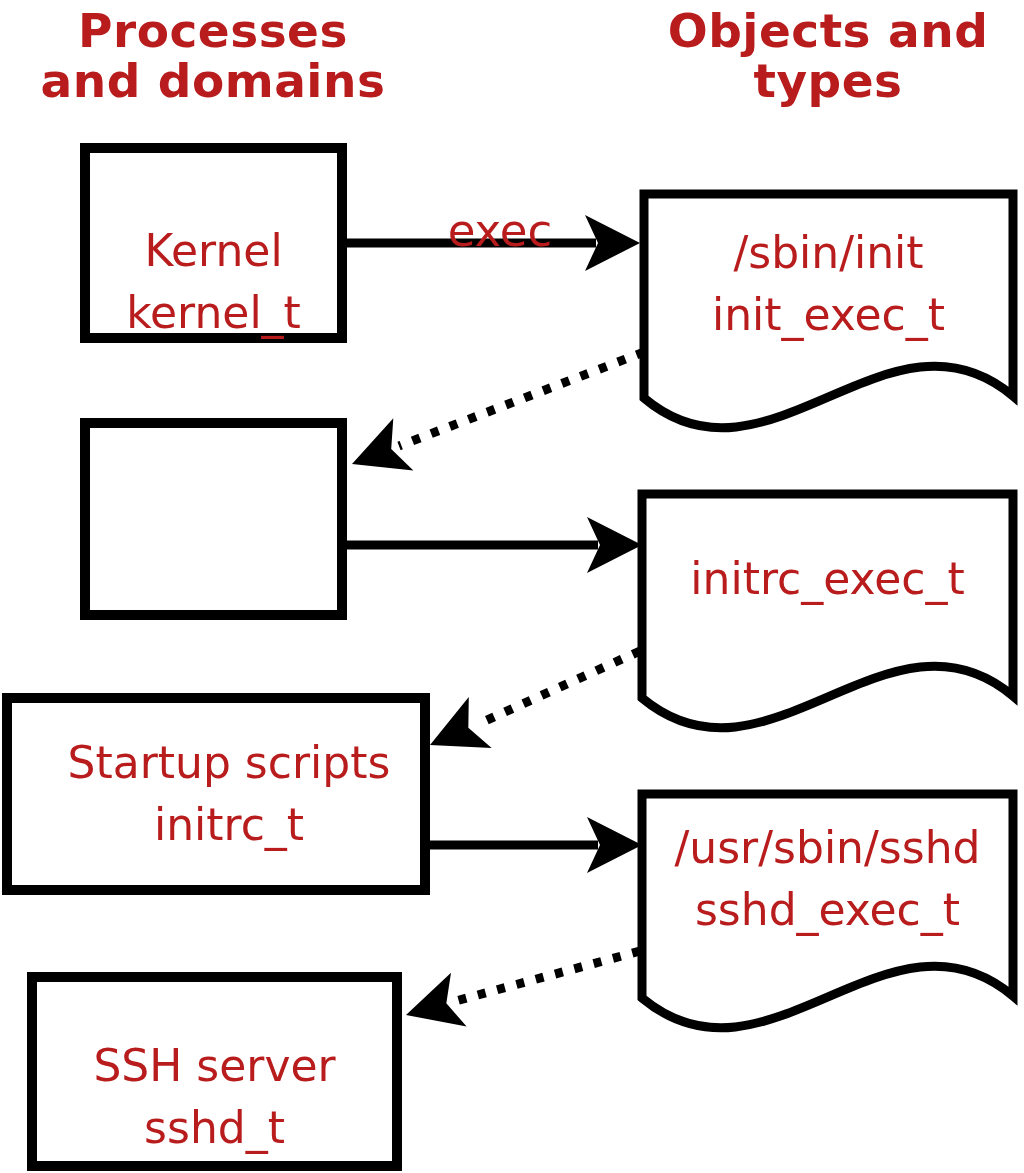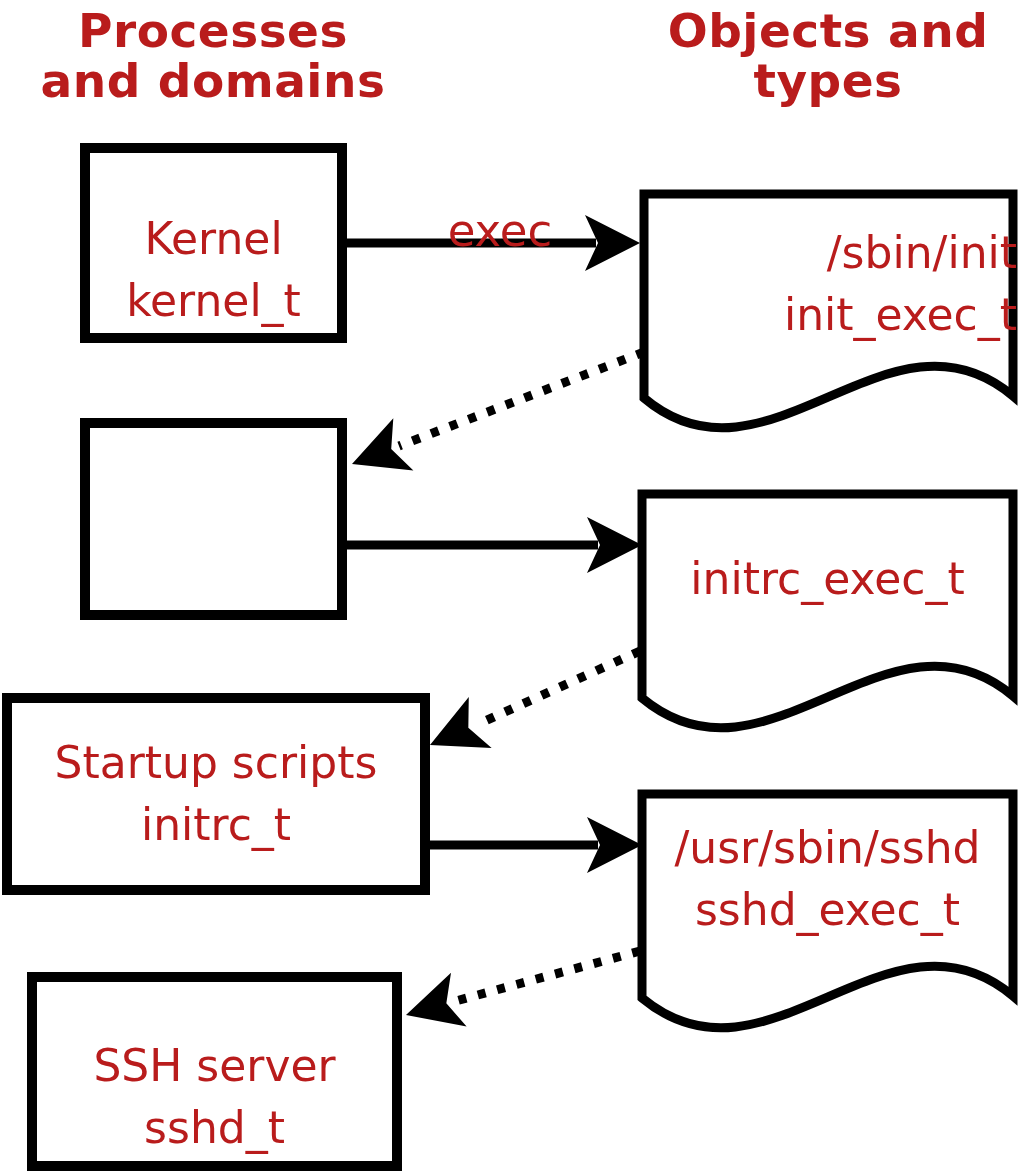--- a/index.html
+++ b/index.html
@@ -104,34 +104,34 @@
     <div>Processes</div>
     <div>and domains</div>
   </div>
   <div class="header" style="left:628px; top:6px;">
     <div>Objects and</div>
     <div>types</div>
   </div>
 
   <div class="edge-label" style="left:400px; top:178px;">exec</div>
 
-  <div class="node-text" style="left:80px; top:144px; width:267px; height:252px;">
+  <div class="node-text" style="left:80px; top:156px; width:267px; height:252px;">
     <div>Kernel</div>
     <div>kernel_t</div>
   </div>
-  <div class="node-text" style="left:2px; top:693px; width:428px; height:202px;">
+  <div class="node-text" style="left:15px; top:693px; width:428px; height:202px;">
     <div>Startup scripts</div>
     <div>initrc_t</div>
   </div>
   <div class="node-text" style="left:27px; top:972px; width:375px; height:198px;margin-top:26px;">
     <div>SSH server</div>
     <div>sshd_t</div>
   </div>
 
-  <div class="node-text" style="left:640px; top:192px; width:377px; height:184px;align-items:flex-end;">
+  <div class="node-text" style="left:640px; top:192px; width:377px; height:184px;">
     <div>/sbin/init</div>
     <div>init_exec_t</div>
   </div>
   <div class="node-text" style="left:638px; top:490px; width:379px; height:178px;">
     <div>initrc_exec_t</div>
   </div>
   <div class="node-text" style="left:638px; top:790px; width:379px; height:178px;">
     <div>/usr/sbin/sshd</div>
     <div>sshd_exec_t</div>
   </div>

